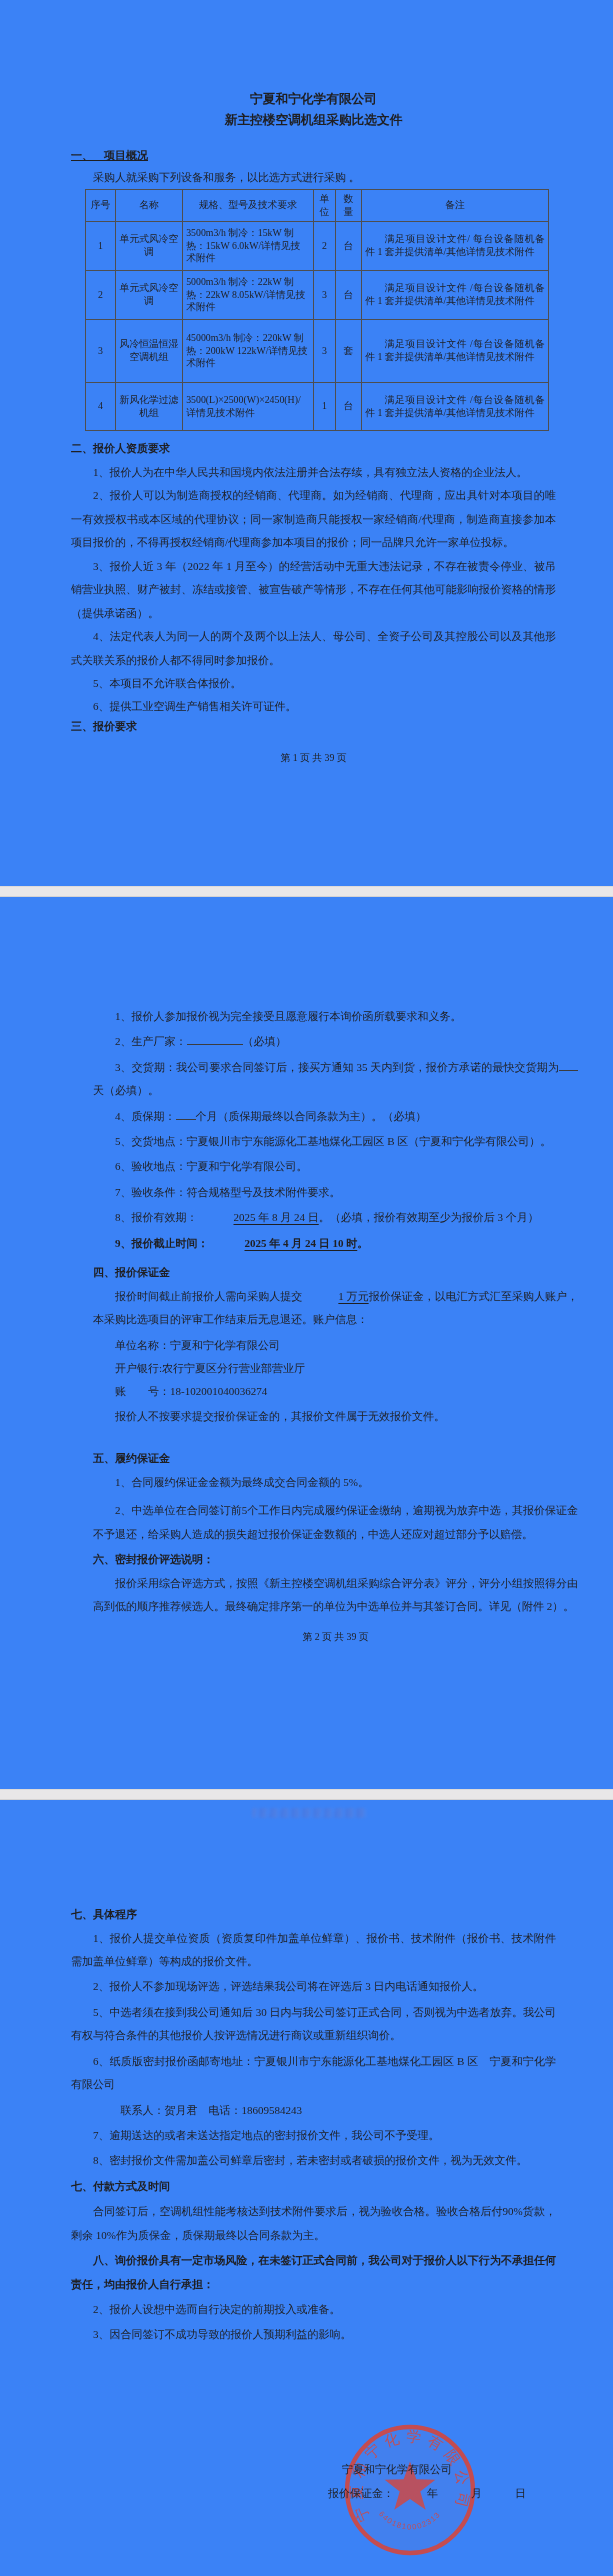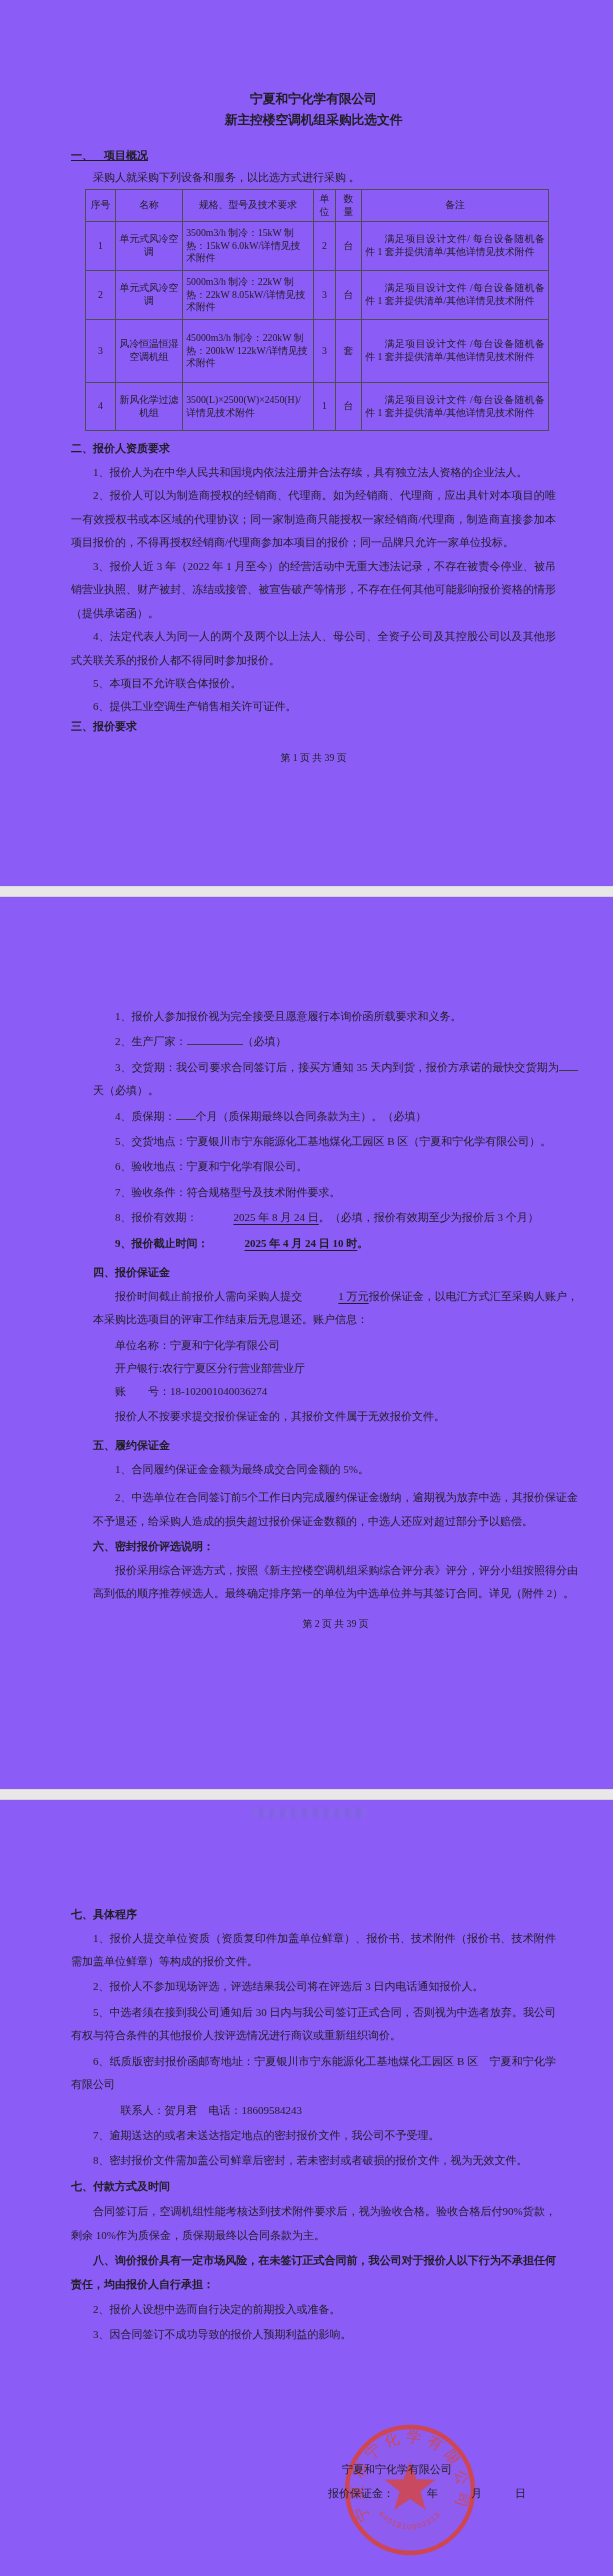--- a/index.html
+++ b/index.html
@@ -1,20 +1,20 @@
 <!DOCTYPE html>
 <html style="font-size:10px"><head>
 <meta charset="utf-8">
 <style>
   html,body{margin:0;padding:0;}
   body{
     width:614px;height:2576px;position:relative;background:#fbfafa;
     font-family:"Liberation Serif","DejaVu Serif",serif;color:#1f1f22;
   }
-  .page{position:absolute;left:0;width:614px;background:#8b5cf6;overflow:hidden;}
+  .page{position:absolute;left:0;width:614px;background:#3b82f6;overflow:hidden;}
   #page1{top:0;height:886px;}
   #page2{top:897px;height:892px;}
   #page3{top:1800px;height:776px;}
   .page-gap{position:absolute;left:0;width:614px;background:#e9e7e8;
     border-top:0.6px solid #dcdadb;border-bottom:0.6px solid #d4d2d3;box-sizing:border-box;}
   #gap1{top:886px;height:10.8px;}
   #gap2{top:1789px;height:11.4px;}
 
   .c1{padding:0 58px 0 71px;}
   .c2{padding:108px 36px 0 93px;}
@@ -150,21 +150,21 @@
     <p class="ind mb3"><span>8、报价有效期：</span><span class="u">2025 年 8 月 24 日</span><span>。（必填，报价有效期至少为报价后 3 个月）</span></p>
     <p class="ind hd mb3"><span>9、报价截止时间：</span><span class="u">2025 年 4 月 24 日 10 时</span><span>。</span></p>
 
     <p class="hd" style="margin-top:6.3px">四、报价保证金</p>
     <p class="ind mb3"><span>报价时间截止前报价人需向采购人提交</span><span class="u">1 万元</span><span>报价保证金，以电汇方式汇至采购人账户，本采购比选项目的评审工作结束后无息退还。账户信息：</span></p>
     <p class="ind acct" style="line-height:23px">单位名称：宁夏和宁化学有限公司</p>
     <p class="ind acct" style="line-height:23px">开户银行:农行宁夏区分行营业部营业厅</p>
     <p class="ind acct" style="line-height:23px">账　　号：18-102001040036274</p>
     <p class="ind mb3" style="margin-top:1.9px">报价人不按要求提交报价保证金的，其报价文件属于无效报价文件。</p>
 
-    <p class="hd" style="margin-top:6px">五、履约保证金</p>
+    <p class="hd" style="margin-top:19px">五、履约保证金</p>
     <p class="ind mb3">1、合同履约保证金金额为最终成交合同金额的 5%。</p>
     <p class="ind mb3" style="margin-top:5px">2、中选单位在合同签订前5个工作日内完成履约保证金缴纳，逾期视为放弃中选，其报价保证金不予退还，给采购人造成的损失超过报价保证金数额的，中选人还应对超过部分予以赔偿。</p>
 
     <p class="hd">六、密封报价评选说明：</p>
     <p class="ind">报价采用综合评选方式，按照《新主控楼空调机组采购综合评分表》评分，评分小组按照得分由高到低的顺序推荐候选人。最终确定排序第一的单位为中选单位并与其签订合同。详见（附件 2）。</p>
     <p class="pagenum" style="margin-top:9px">第 2 页 共 39 页</p>
   </div>
 </div>
 
 <div class="page-gap" id="gap2"></div>

